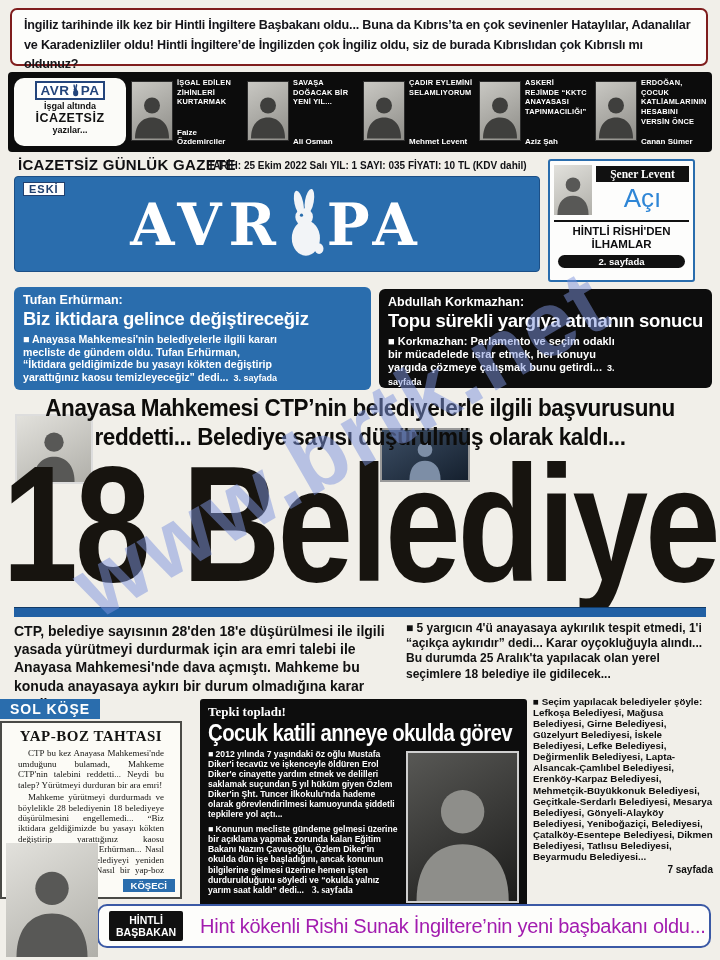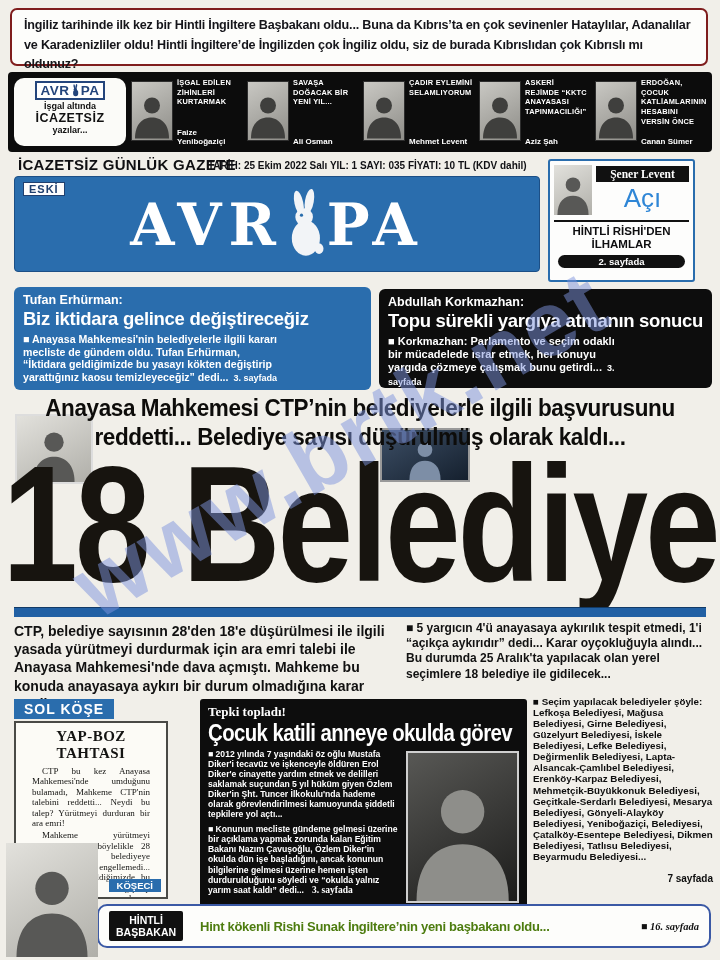--- a/index.html
+++ b/index.html
@@ -68,21 +68,21 @@
   .deck{position:absolute;left:0;top:394px;width:720px;text-align:center;color:#0d0c0a;
     font-size:22.5px;font-weight:800;line-height:1.18;letter-spacing:-0.4px;transform:scaleY(1.08);transform-origin:top center;}
   .giant{position:absolute;left:0;top:441px;width:720px;margin:0;text-align:center;color:#17140f;
     font-size:136px;font-weight:800;letter-spacing:-3px;line-height:1;white-space:nowrap;
     transform:scaleY(1.22);transform-origin:top center;}
   .blue-bar{position:absolute;left:14px;top:607px;width:692px;height:9px;background:#2160a4;border-top:1px solid #123a66;}
   .lead-left{position:absolute;left:14px;top:622px;width:385px;font-size:14px;font-weight:800;line-height:1.3;color:#111;}
   .lead-right{position:absolute;left:406px;top:621px;width:305px;font-size:12px;font-weight:800;line-height:1.27;color:#111;}
 
   
-  .solkose{position:absolute;left:14px;top:699px;width:154px;}
+  .solkose{position:absolute;left:0;top:699px;width:182px;}
   .sk-header{display:inline-block;background:#2a6dad;color:#fff;font-weight:800;font-size:14px;
     padding:2px 10px;letter-spacing:1px;}
   .sk-box{border:2px solid #4a4a46;background:#fcfbf6;padding:5px 16px;margin-top:2px;height:178px;
     box-sizing:border-box;font-family:"Liberation Serif",serif;font-size:9px;line-height:1.16;
     color:#141412;position:relative;overflow:hidden;}
   .sk-title{text-align:center;font-weight:bold;font-size:15px;letter-spacing:.5px;margin-bottom:3px;}
   .sk-box p{margin:0 0 2px;text-indent:10px;text-align:justify;}
   .sk-sig{position:absolute;right:5px;bottom:5px;background:#2a6dad;color:#fff;
     font-family:"Liberation Sans",sans-serif;font-weight:800;font-size:9.5px;padding:1px 8px;}
 
@@ -94,30 +94,30 @@
     transform:scale(0.97,1.18);transform-origin:left center;}
   .sc-flex{display:flex;gap:7px;}
   .sc-text{width:192px;font-size:8.6px;font-weight:bold;line-height:1.17;}
   .sc-text p{margin:0 0 5px;}
   .sc-ref{font-family:"Liberation Serif",serif;font-weight:bold;font-size:9.5px;margin-left:8px;}
   .sc-photo{width:110px;height:148px;border:2px solid #cfcfcf;margin-top:2px;}
 
   
   .muni{position:absolute;left:533px;top:696px;width:180px;color:#0e0e0e;}
   .muni p{margin:0;font-size:9.8px;font-weight:800;line-height:1.13;}
-  .muni-ref{text-align:right;font-size:10px;font-weight:bold;margin-top:11px;}
+  .muni-ref{text-align:right;font-size:10px;font-weight:bold;margin-top:2px;}
 
   
   .rishi{position:absolute;left:6px;top:843px;width:92px;height:114px;z-index:6;}
   .bottom-strip{position:absolute;left:97px;top:904px;width:614px;height:44px;box-sizing:border-box;
     background:#fdfdfb;border:2px solid #3b59a5;border-radius:10px;display:flex;align-items:center;
     gap:17px;padding:0 10px 0 10px;z-index:5;}
   .bs-badge{background:#101010;color:#fff;font-weight:800;font-size:10.5px;line-height:1.15;
     text-align:center;padding:3px 7px;border-radius:2px;}
-  .bs-headline{font-size:13px;font-weight:700;letter-spacing:-0.3px;color:#4d7c0f;flex:1;white-space:nowrap;}
+  .bs-headline{font-size:20px;font-weight:400;letter-spacing:-0.3px;color:#a21caf;flex:1;white-space:nowrap;}
   .bs-ref{font-family:"Liberation Serif",serif;font-style:italic;font-weight:bold;font-size:10.5px;
     color:#111;white-space:nowrap;}
 
   
   .watermark{position:absolute;left:55px;top:548px;font-size:92px;font-weight:800;letter-spacing:2px;
     color:rgba(125,148,222,0.5);transform:rotate(-30deg);transform-origin:left top;
     white-space:nowrap;z-index:40;pointer-events:none;}
 
   
   .photo{position:relative;overflow:hidden;}
@@ -157,21 +157,21 @@
 
     <div class="columnist">
       <div class="c-photo photo photo--mid">
           <svg viewBox="0 0 40 48">
             <circle cx="20" cy="15" r="8" fill="currentColor"></circle>
             <path d="M3 48 C3 33 11 27 20 27 C29 27 37 33 37 48 Z" fill="currentColor"></path>
           </svg>
         </div>
       <div class="c-text">
           <div class="c-headline">İŞGAL EDİLEN ZİHİNLERİ KURTARMAK</div>
-          <div class="c-name">Faize Yeniboğaziçi</div>
+          <div class="c-name">Faize Özdemirciler</div>
         </div>
     </div>
     <div class="columnist">
       <div class="c-photo photo photo--mid">
           <svg viewBox="0 0 40 48">
             <circle cx="20" cy="15" r="8" fill="currentColor"></circle>
             <path d="M3 48 C3 33 11 27 20 27 C29 27 37 33 37 48 Z" fill="currentColor"></path>
           </svg>
         </div>
       <div class="c-text">

